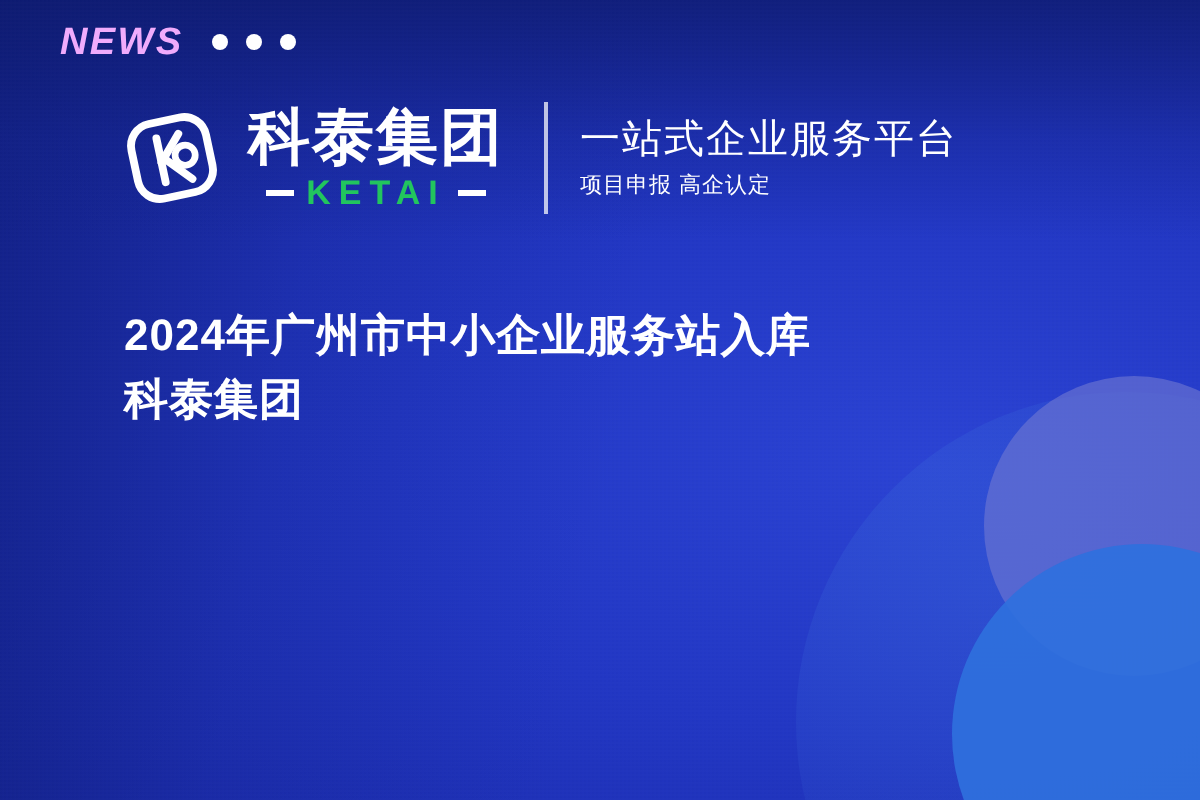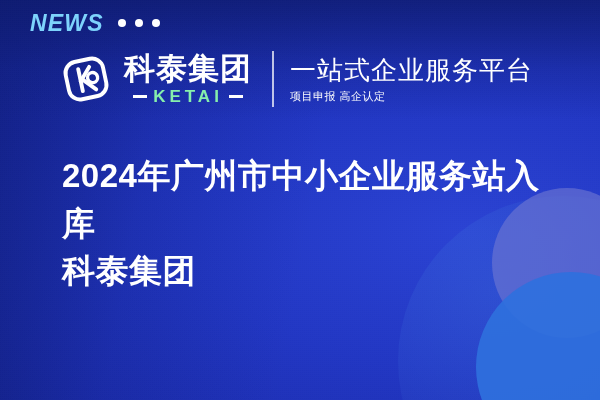--- a/index.html
+++ b/index.html
@@ -71,22 +71,22 @@
   
   .news-row {
     position: absolute;
     left: 30px;
     top: 12px;
     display: flex;
     align-items: center;
     gap: 14px;
   }
   .news-word {
-    color: #7dd3fc;
-    font-size: 23px;
+    color: #f0abfc;
+    font-size: 19px;
     font-weight: bold;
     font-style: italic;
     letter-spacing: 1.2px;
     line-height: 1;
   }
   .news-dots {
     display: flex;
     align-items: center;
     gap: 9px;
     padding-bottom: 2px;
@@ -135,21 +135,21 @@
     width: 100%;
     justify-content: center;
   }
   .brand-rule {
     height: 3px;
     width: 14px;
     background: #ffffff;
     flex: 0 0 auto;
   }
   .brand-en {
-    color: #86efac;
+    color: #22c55e;
     font-size: 17px;
     font-weight: bold;
     letter-spacing: 4px;
     line-height: 1;
     white-space: nowrap;
   }
 
   .divider {
     width: 2px;
     height: 56px;
@@ -158,42 +158,42 @@
     flex: 0 0 auto;
   }
 
   .tagline-block {
     display: flex;
     flex-direction: column;
     justify-content: center;
   }
   .tagline-main {
     color: #ffffff;
-    font-size: 26px;
+    font-size: 20px;
     letter-spacing: 1px;
     line-height: 1.12;
     white-space: nowrap;
   }
   .tagline-sub {
     margin-top: 5px;
     color: #ffffff;
     font-size: 11px;
     letter-spacing: .5px;
     line-height: 1.1;
     white-space: nowrap;
   }
 
   
   .headline {
     position: absolute;
     left: 62px;
     top: 152px;
     width: 500px;
     color: #ffffff;
-    font-size: 33px;
+    font-size: 22px;
     font-weight: bold;
     line-height: 1.44;
     letter-spacing: .5px;
   }
   .headline .ln { display: block; }
 </style>
 </head>
 <body>
 
 <div id="banner">

